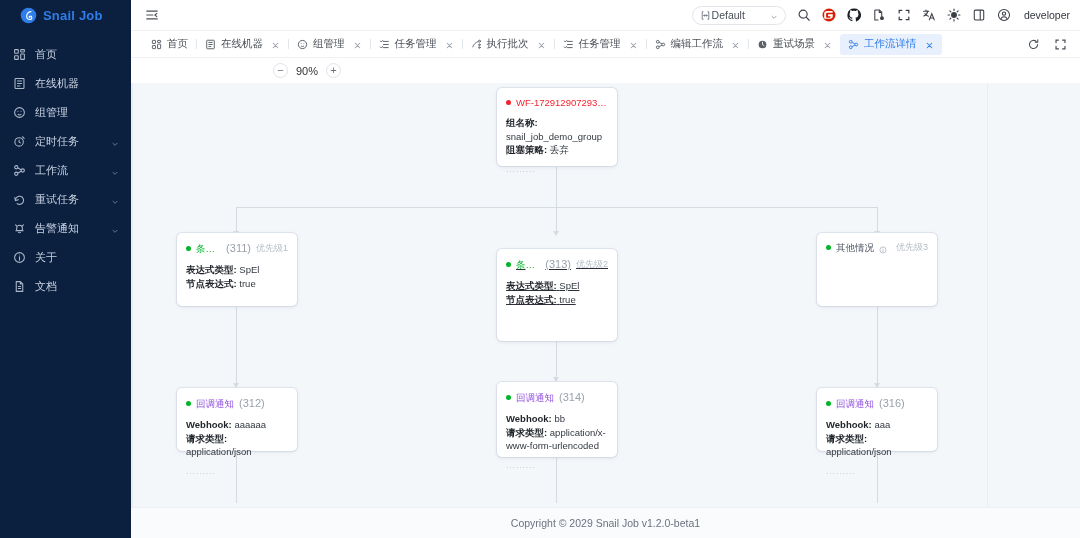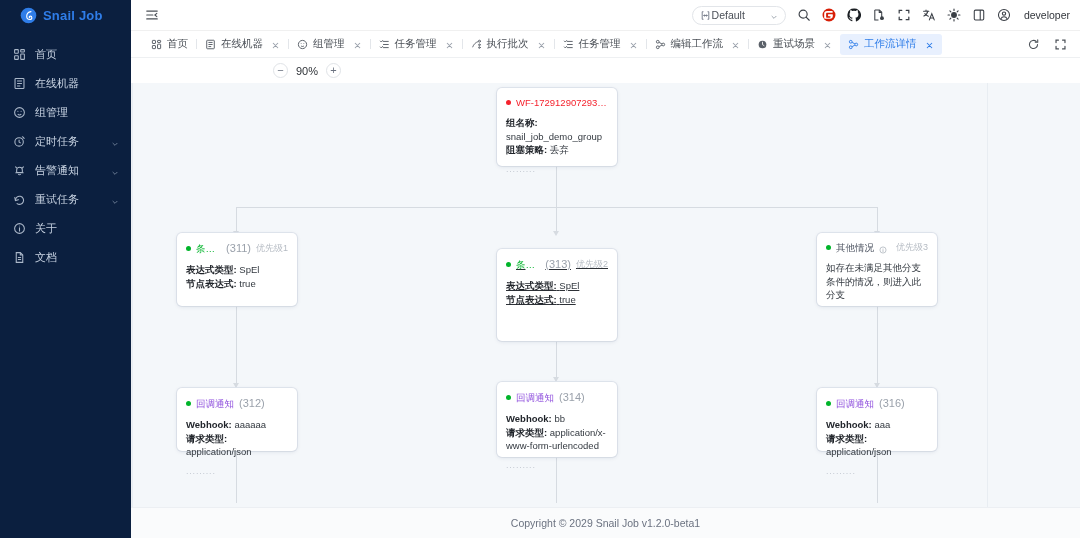--- a/index.html
+++ b/index.html
@@ -180,42 +180,58 @@
         </span>
         <span class="ni-label">定时任务</span>
         <span class="ni-caret">
           <svg viewBox="0 0 12 12" width="8" height="8" fill="none" stroke="#9aa9bd" stroke-width="1.4">
               <path d="M2.5 4.5L6 8l3.5-3.5"></path>
             </svg>
         </span>
       </div>
       <div class="nav-item">
         <span class="ni-icon">
+          <svg viewBox="0 0 16 16" width="13" height="13" fill="none" stroke="#c8d3e2" stroke-width="1.3">
+            <circle cx="4" cy="4" r="2"></circle>
+              <circle cx="12" cy="8" r="2"></circle>
+              <circle cx="4" cy="12" r="2"></circle>
+            <path d="M6 5l4 2M6 11l4-2"></path>
+          </svg>
+        </span>
+        <span class="ni-label">工作流</span>
+        <span class="ni-caret">
+          <svg viewBox="0 0 12 12" width="8" height="8" fill="none" stroke="#9aa9bd" stroke-width="1.4">
+              <path d="M2.5 4.5L6 8l3.5-3.5"></path>
+            </svg>
+        </span>
+      </div>
+      <div class="nav-item">
+        <span class="ni-icon">
+          <svg viewBox="0 0 16 16" width="13" height="13" fill="none" stroke="#c8d3e2" stroke-width="1.3" stroke-linecap="round">
+            <path d="M3 9a5 5 0 1 1 2 4"></path>
+              <path d="M2.2 5.5L3 9.2l3.6-1"></path>
+          </svg>
+        </span>
+        <span class="ni-label">重试任务</span>
+        <span class="ni-caret">
+          <svg viewBox="0 0 12 12" width="8" height="8" fill="none" stroke="#9aa9bd" stroke-width="1.4">
+              <path d="M2.5 4.5L6 8l3.5-3.5"></path>
+            </svg>
+        </span>
+      </div>
+      <div class="nav-item">
+        <span class="ni-icon">
           <svg viewBox="0 0 16 16" width="13" height="13" fill="none" stroke="#c8d3e2" stroke-width="1.3" stroke-linecap="round">
             <path d="M4.5 10.5V7.5a3.5 3.5 0 0 1 7 0v3H4.5z"></path>
               <path d="M3.5 10.8h9"></path>
               <path d="M6.8 12.8c.3.7 2.1.7 2.4 0"></path>
             <path d="M3.2 3.5L4.4 4.7M12.8 3.5L11.6 4.7"></path>
           </svg>
         </span>
         <span class="ni-label">告警通知</span>
-        <span class="ni-caret">
-          <svg viewBox="0 0 12 12" width="8" height="8" fill="none" stroke="#9aa9bd" stroke-width="1.4">
-              <path d="M2.5 4.5L6 8l3.5-3.5"></path>
-            </svg>
-        </span>
-      </div>
-      <div class="nav-item">
-        <span class="ni-icon">
-          <svg viewBox="0 0 16 16" width="13" height="13" fill="none" stroke="#c8d3e2" stroke-width="1.3" stroke-linecap="round">
-            <path d="M3 9a5 5 0 1 1 2 4"></path>
-              <path d="M2.2 5.5L3 9.2l3.6-1"></path>
-          </svg>
-        </span>
-        <span class="ni-label">重试任务</span>
         <span class="ni-caret">
           <svg viewBox="0 0 12 12" width="8" height="8" fill="none" stroke="#9aa9bd" stroke-width="1.4">
               <path d="M2.5 4.5L6 8l3.5-3.5"></path>
             </svg>
         </span>
       </div>
       <div class="nav-item">
         <span class="ni-icon">
           <svg viewBox="0 0 16 16" width="13" height="13" fill="none" stroke="#c8d3e2" stroke-width="1.3">
             <circle cx="8" cy="8" r="6"></circle>
@@ -562,36 +578,33 @@
           <span class="node-prio">优先级2</span>
         </div>
         <div class="node-body">
           <div><span class="k">表达式类型:</span>
                <span>SpEl</span></div>
           <div><span class="k">节点表达式:</span>
                <span>true</span></div>
         </div>
       </div>
 
-      <div class="node" style="left:685px; top:150px; width:120px; height:73px;">
+      <div class="node" style="left:685px; top:150px; width:120px; height:73px;text-align:right;">
         <div class="node-head">
           <span class="dot" style="background:#00b42a;"></span>
           <span class="node-title" style="color:#4e5562;">其他情况</span>
           <span class="info-ic">
             <svg viewBox="0 0 12 12" width="8" height="8" fill="none" stroke="#a9b0b9" stroke-width="1.1">
               <circle cx="6" cy="6" r="4.6"></circle>
                 <path d="M6 5.4v3" stroke-linecap="round"></path>
                 <circle cx="6" cy="3.6" r=".5" fill="#a9b0b9" stroke="none"></circle>
             </svg>
           </span>
           <span class="node-prio">优先级3</span>
         </div>
-        <div class="node-body">
-          <div>如存在未满足其他分支条件的情况，则进入此分支</div>
-        </div>
       </div>
 
       <div class="node" style="left:45px; top:305px; width:120px; height:63px;">
         <div class="node-head">
           <span class="dot" style="background:#00b42a;"></span>
           <span class="node-title" style="color:#9254de;">回调通知</span>
           <span class="node-id">(312)</span>
         </div>
         <div class="node-body">
           <div><span class="k">Webhook:</span>

